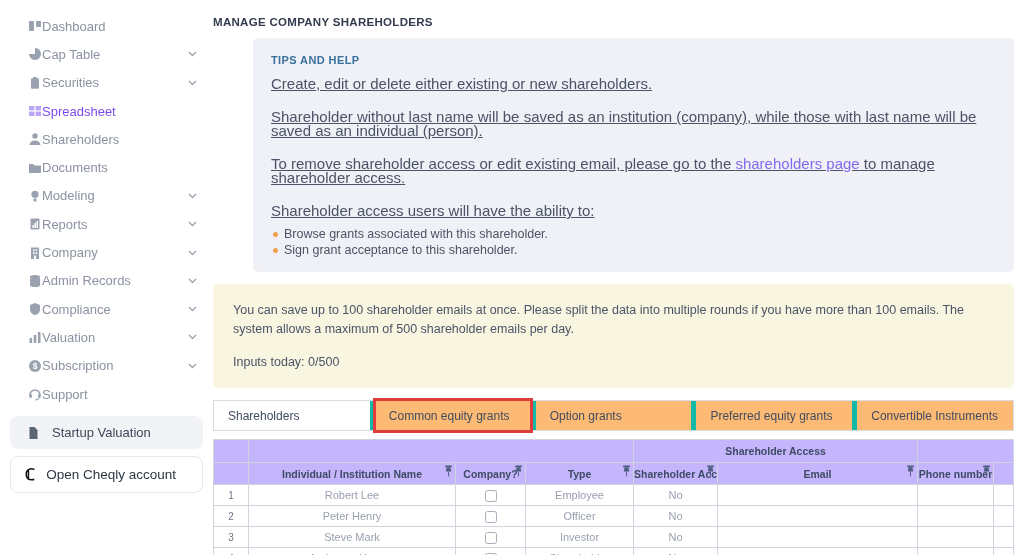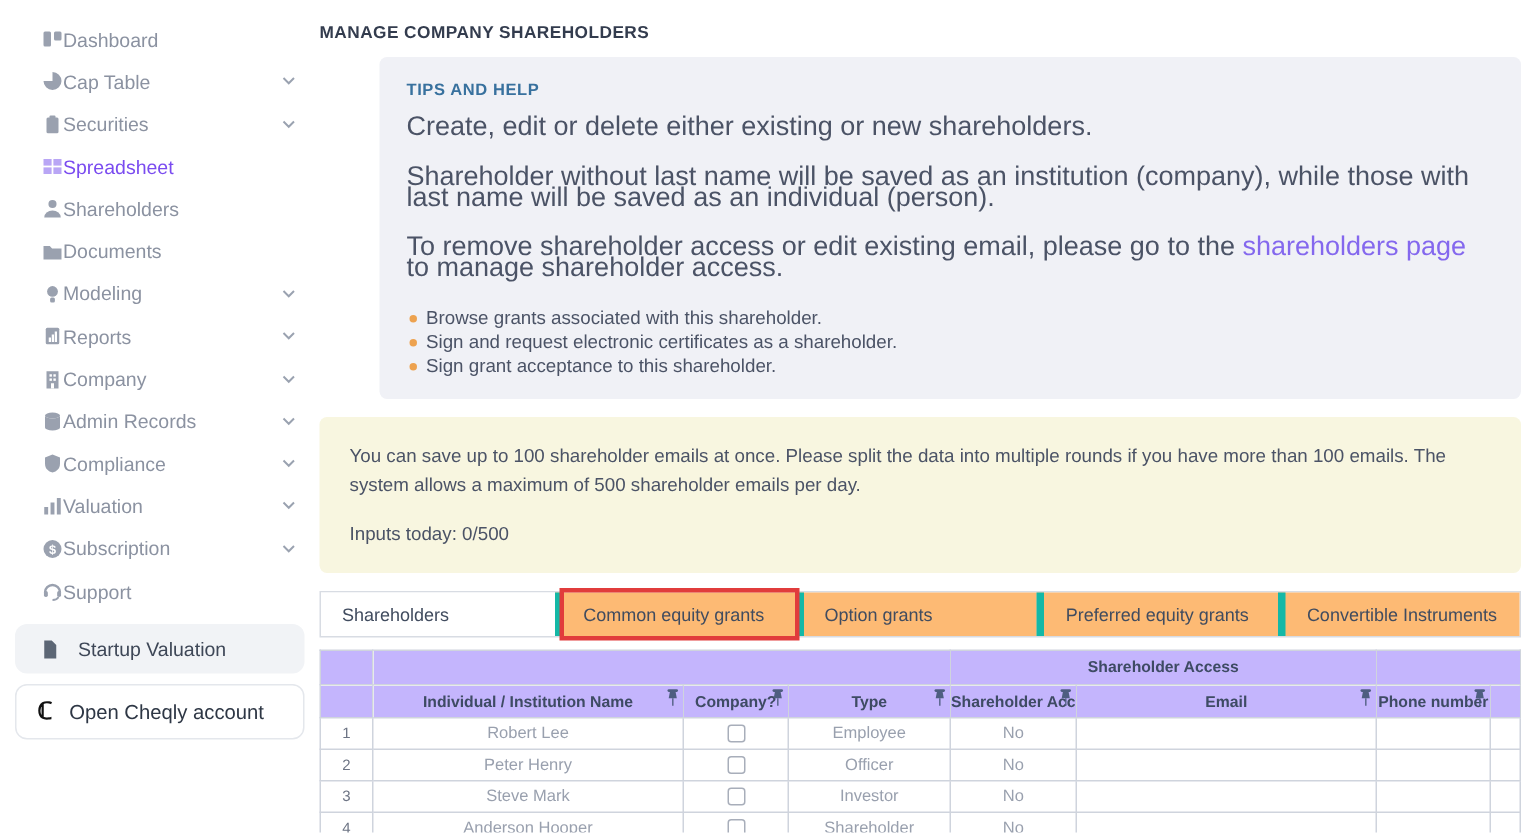--- a/index.html
+++ b/index.html
@@ -24,21 +24,21 @@
                  display:flex; align-items:center; gap:11px; padding:0 14px; color:#2e3745;
                  font-size:13.5px; cursor:pointer; }
   .cheqly-logo { font-size:16px; font-weight:bold; color:#111; line-height:1; }
 
   
   .main { flex:1; padding:14px 12px 0 0; position:relative; }
   .page-title { font-size:11.5px; font-weight:bold; color:#333c4e; letter-spacing:.3px; margin:2px 0 10px 0; }
 
   .tips-box { background:#f0f1f6; border-radius:5px; padding:16px 18px 14px 18px;margin-left:40px; }
   .tips-head { font-size:11px; font-weight:bold; color:#38719e; letter-spacing:.4px; margin-bottom:11px; }
-  .tips-box p { font-size:18px; color:#4b5366; margin-bottom:19px; line-height:14px; }
+  .tips-box p { font-size:15px; color:#4b5366; margin-bottom:19px; line-height:14px;text-decoration:underline; }
   .tips-box p.tight { margin-bottom:8px; }
   .tips-link { color:#8468ee; cursor:pointer; }
   .tips-list { list-style:none; }
   .tips-list li { font-size:12.5px; color:#4b5366; line-height:16px; padding-left:13px; position:relative; }
   .tips-list li::before { content:""; position:absolute; left:2px; top:6px; width:5px; height:5px;
                           border-radius:50%; background:#eda24f; }
 
   .notice-box { background:#f8f6e0; border-radius:5px; margin-top:12px; padding:17px 20px 16px 20px; }
   .notice-box p { font-size:12.5px; color:#4b5366; line-height:19px; max-width:760px; }
   .notice-box p + p { margin-top:14px; }
@@ -281,23 +281,23 @@
 
   <main class="main">
 
     <h1 class="page-title">MANAGE COMPANY SHAREHOLDERS</h1>
 
     <section class="tips-box">
       <div class="tips-head">TIPS AND HELP</div>
       <p>Create, edit or delete either existing or new shareholders.</p>
       <p>Shareholder without last name will be saved as an institution (company), while those with last name will be saved as an individual (person).</p>
       <p><span>To remove shareholder access or edit existing email, please go to the </span><span class="tips-link">shareholders page</span><span> to manage shareholder access.</span></p>
+      <p class="tight">Shareholder access users will have the ability to:</p>
       <ul class="tips-list">
         <li>Browse grants associated with this shareholder.</li>
-        <li>Sign and request electronic certificates as a shareholder.</li>
         <li>Sign grant acceptance to this shareholder.</li>
       </ul>
     </section>
 
     <section class="notice-box">
       <p>You can save up to 100 shareholder emails at once. Please split the data into multiple rounds if you have more than 100 emails. The system allows a maximum of 500 shareholder emails per day.</p>
       <p>Inputs today: 0/500</p>
     </section>
 
     <nav class="tabs">

